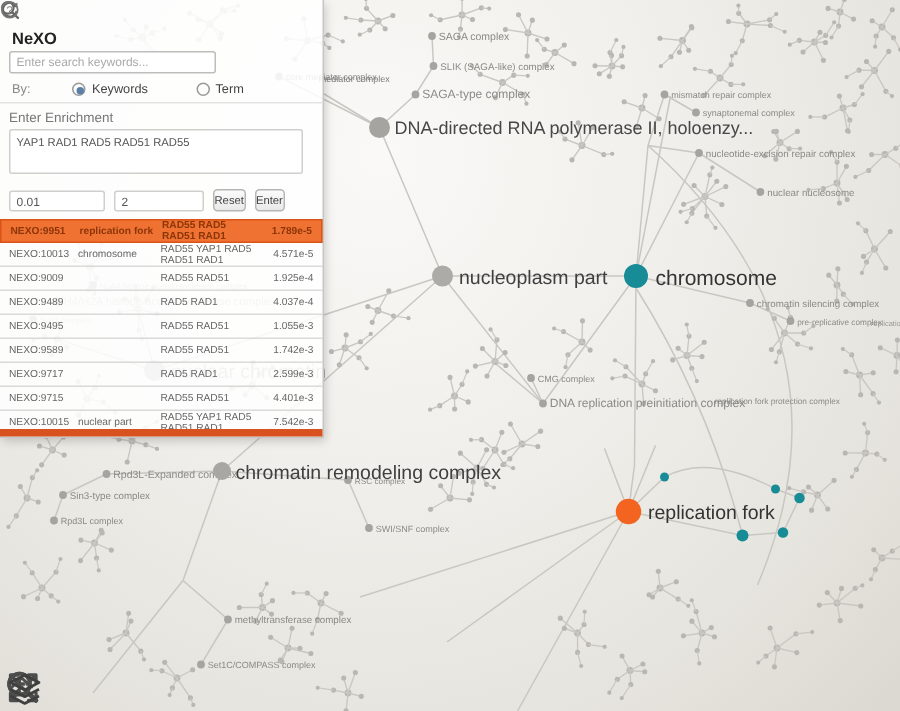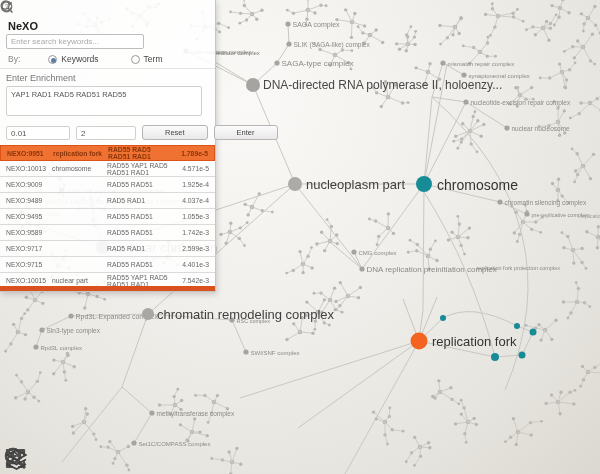--- a/index.html
+++ b/index.html
@@ -24,21 +24,21 @@
   .radio.checked:after{content:"";position:absolute;left:2px;top:2px;width:5px;height:5px;border-radius:50%;background:#5a7fa8;}
   .radio-group{display:flex;align-items:center;gap:4px;margin-right:28px;cursor:pointer;}
   .te-section{border-top:1px solid #e3e3e1;padding:4px 6px 0 6px;}
   .te-label{font-size:9px;color:#777;margin-bottom:3px;}
   .te-section textarea{width:196px;height:30px;resize:none;border:1px solid #cfcfcd;border-radius:2px;
     font-size:7.5px;color:#555;padding:3px 4px;background:#fff;outline:none;}
   .inputs-row{display:flex;align-items:flex-end;margin-top:5px;gap:6px;}
   .inputs-row input{height:14px;font-size:8px;color:#555;border:1px solid #cfcfcd;border-radius:2px;padding:1px 4px;background:#fff;width:64px;outline:none;}
   .inputs-row input.small{width:60px;}
   .btn{font-size:7.5px;color:#444;background:linear-gradient(#fbfbfb,#e9e9e9);
-    border:1px solid #b5b5b5;border-radius:3px;height:15px;padding:0 22px;cursor:pointer;}
+    border:1px solid #b5b5b5;border-radius:3px;height:15px;padding:0 0;cursor:pointer;}
   
   .results{margin-top:5px;}
   .trow{display:flex;align-items:center;height:16px;font-size:6.8px;color:#666;
     border-bottom:1px solid rgba(190,190,188,0.55);padding:0 6px;cursor:pointer;}
   .trow .c-id{flex:0 0 46px;}
   .trow .c-name{flex:0 0 55px;}
   .trow .c-genes{flex:1 1 auto;}
   .trow .c-pv{flex:0 0 38px;text-align:right;}
   .trow.sel{background:#ef7233;border:1px solid #dd5317;color:#8c3508;font-weight:bold;}
   .panel-footer-bar{position:absolute;left:0;right:0;bottom:0;height:5px;background:#d8511f;}

